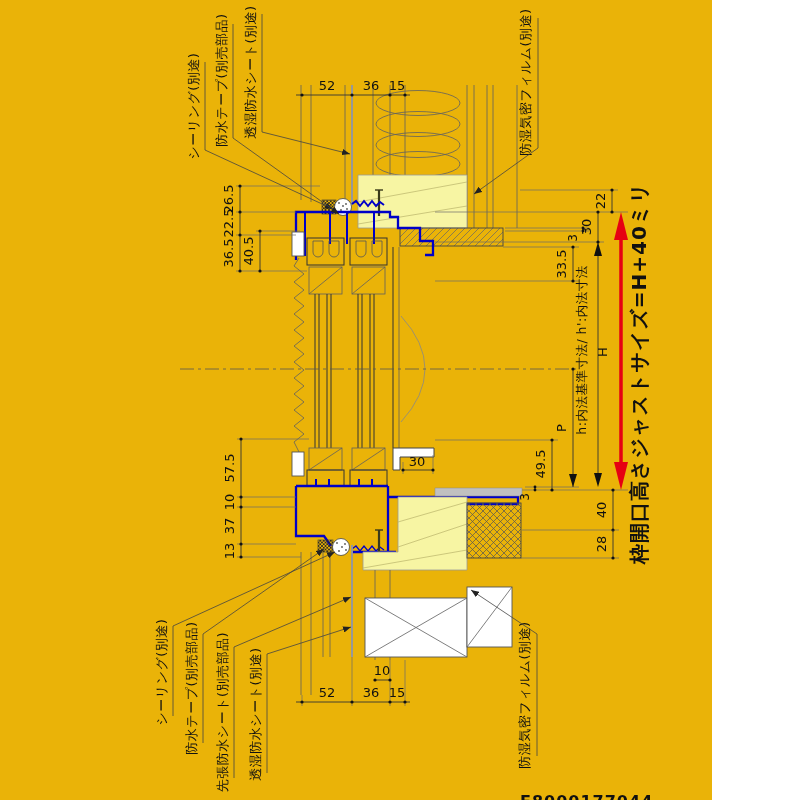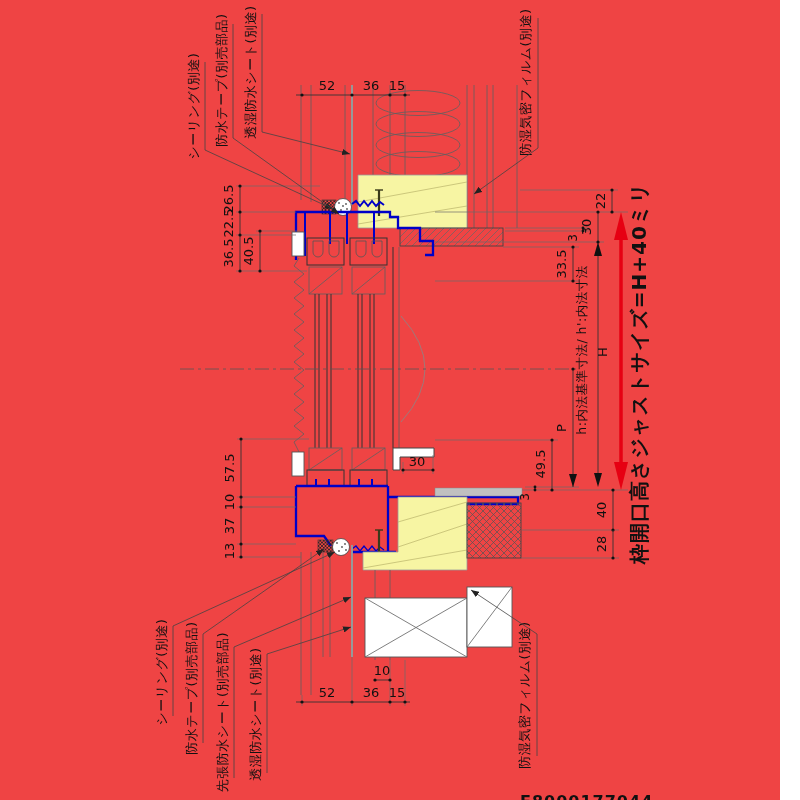--- a/index.html
+++ b/index.html
@@ -1,16 +1,16 @@
 <!DOCTYPE html>
 <html><head>
 <meta charset="utf-8">
 <style>
   html,body{margin:0;padding:0;background:#ffffff;}
-  #stage{position:relative;width:780px;height:800px;background:#ef4444;overflow:hidden;
+  #stage{position:relative;width:712px;height:800px;background:#eab308;overflow:hidden;
          font-family:"DejaVu Sans","Liberation Sans",sans-serif;text-align:right;}
   svg text{font-family:"DejaVu Sans","Liberation Sans",sans-serif;fill:#111;}
   .dimtxt{font-size:13px;}
   .dimtxt-s{font-size:12px;}
   .calltxt{font-size:13px;letter-spacing:0.5px;}
   .notetxt{font-size:12.5px;letter-spacing:0.5px;}
   .redtxt{font-size:20px;font-weight:bold;letter-spacing:1px;}
   .parttxt{font-size:16px;font-weight:bold;letter-spacing:1px;}
   .thin{stroke:#606060;stroke-width:0.8;fill:none;}
   .med{stroke:#333;stroke-width:1;fill:none;}

